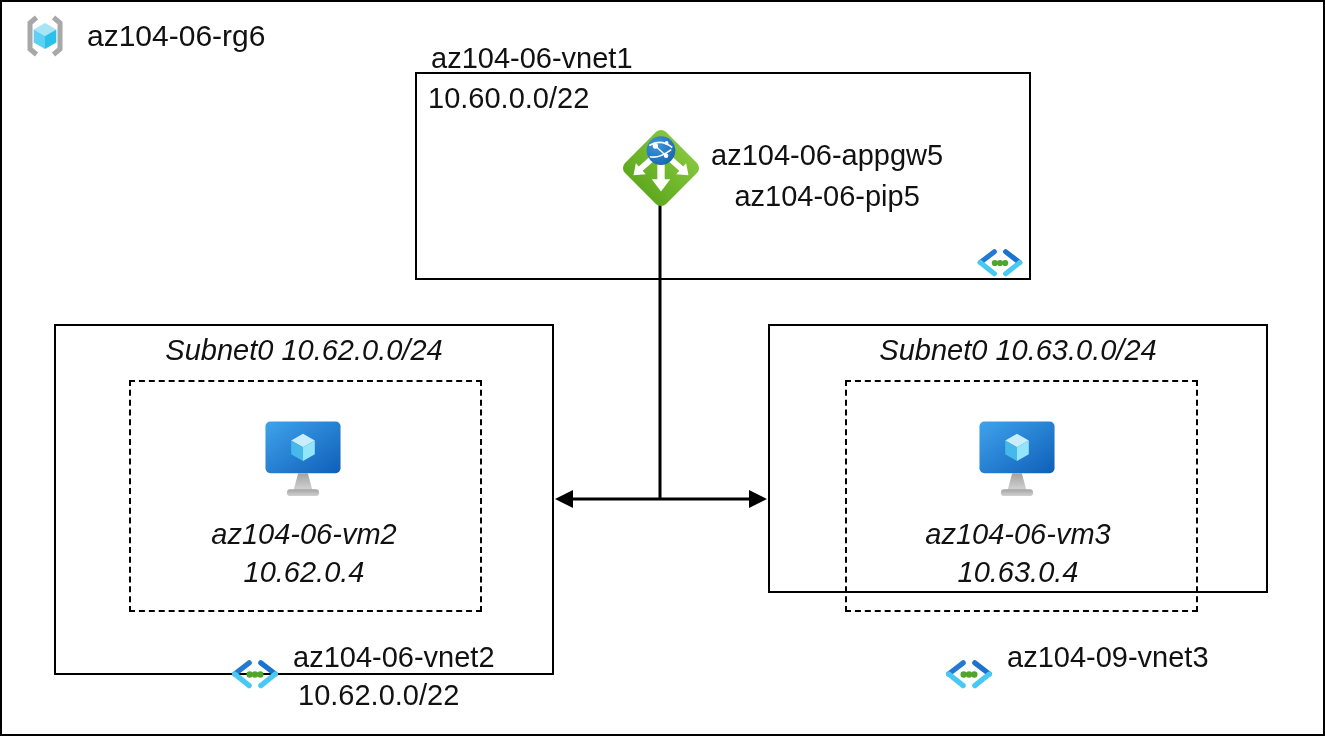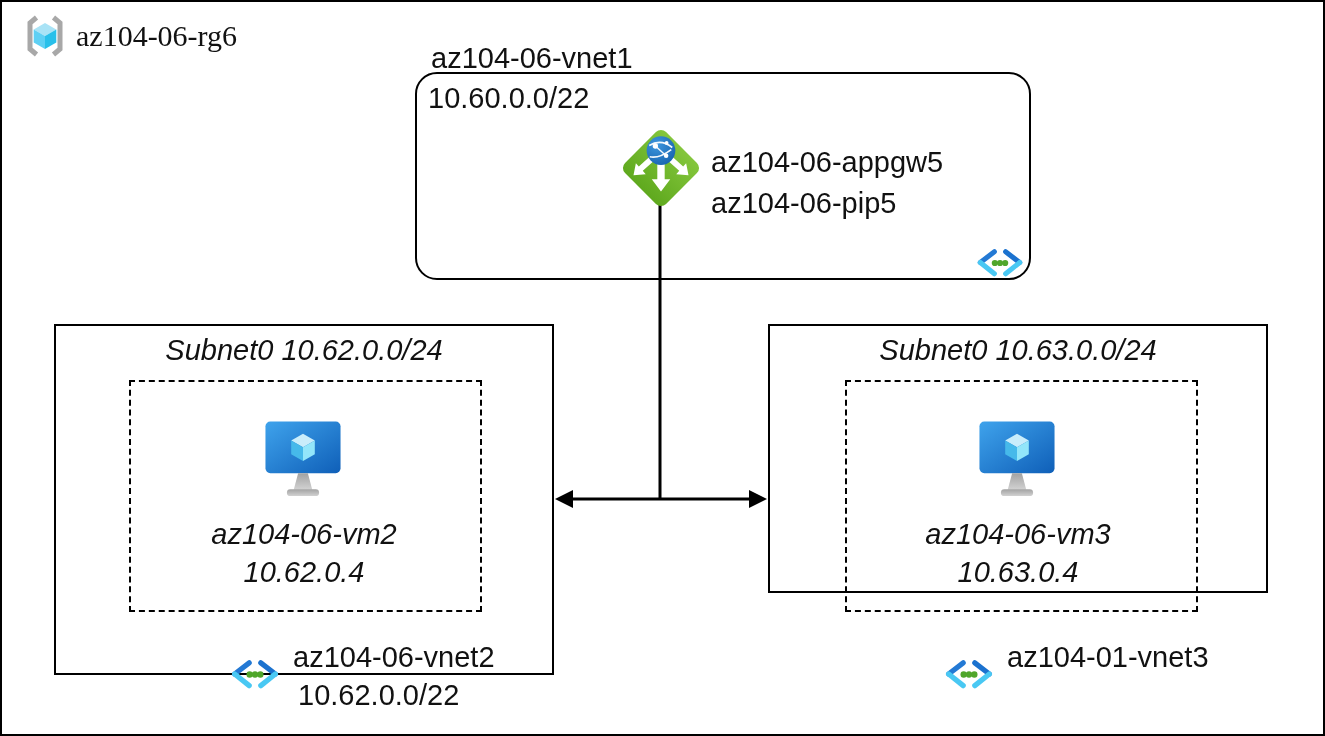--- a/index.html
+++ b/index.html
@@ -12,28 +12,28 @@
     font-family:"Liberation Sans",sans-serif;
     color:#111;
     overflow:hidden;
   }
   .abs{position:absolute;}
   .lbl{font-size:29px;line-height:33px;white-space:nowrap;}
   .box{position:absolute;border:2px solid #000;box-sizing:border-box;background:transparent;}
   .dashedbox{position:absolute;border:2px dashed #000;box-sizing:border-box;}
   .centered{width:100%;text-align:center;left:0;font-style:italic;}
   
-  .rg-header{position:absolute;left:20px;top:12px;display:flex;align-items:flex-end;gap:8px;font-family:Liberation Serif, serif;}
+  .rg-header{position:absolute;left:20px;top:12px;display:flex;align-items:flex-end;gap:19px;}
   .rg-label{font-size:30px;line-height:44px;white-space:nowrap;}
   
   .vnet1-title{left:429px;top:40px;}
-  .vnet1-box{left:413px;top:70px;width:616px;height:208px;border-radius:22px;}
+  .vnet1-box{left:413px;top:70px;width:616px;height:208px;}
   .vnet1-cidr{left:11px;top:8px;}
   .appgw-icon{left:618px;top:125px;}
-  .appgw-labels{left:709px;top:140px;}
+  .appgw-labels{left:709px;top:133px;text-align:center;}
   .appgw-labels .lbl{display:block;line-height:41px;}
   .vnet1-neticon{left:973px;top:246px;}
   
   .left-box{left:52px;top:322px;width:500px;height:351px;}
   .right-box{left:766px;top:322px;width:500px;height:269px;}
   .subnet-title{top:8px;}
   .inner-dash-left{left:73px;top:54px;width:353px;height:232px;}
   .inner-dash-right{left:75px;top:54px;width:353px;height:232px;}
   .vm-name{top:192px;}
   .vm-ip{top:230px;}
@@ -178,15 +178,15 @@
     <path d="M5,15.5 L20,27.5" stroke="#49c8f3" stroke-width="5.4" stroke-linecap="round" fill="none"></path>
     <path d="M32,4 L47,15.5" stroke="#1b72cf" stroke-width="5.4" stroke-linecap="round" fill="none"></path>
     <path d="M47,15.5 L32,27.5" stroke="#49c8f3" stroke-width="5.4" stroke-linecap="round" fill="none"></path>
     <circle cx="20.5" cy="16" r="3.3" fill="#4fa62b"></circle>
     <circle cx="26" cy="16" r="3.3" fill="#4fa62b"></circle>
     <circle cx="31.5" cy="16" r="3.3" fill="#4fa62b"></circle>
   </svg>
 
   <div class="lbl abs text-layer vnet2-name">az104-06-vnet2</div>
   <div class="lbl abs text-layer vnet2-cidr">10.62.0.0/22</div>
-  <div class="lbl abs text-layer vnet3-name">az104-01-vnet3</div>
+  <div class="lbl abs text-layer vnet3-name">az104-09-vnet3</div>
 
 </div>
 
 </body></html>

